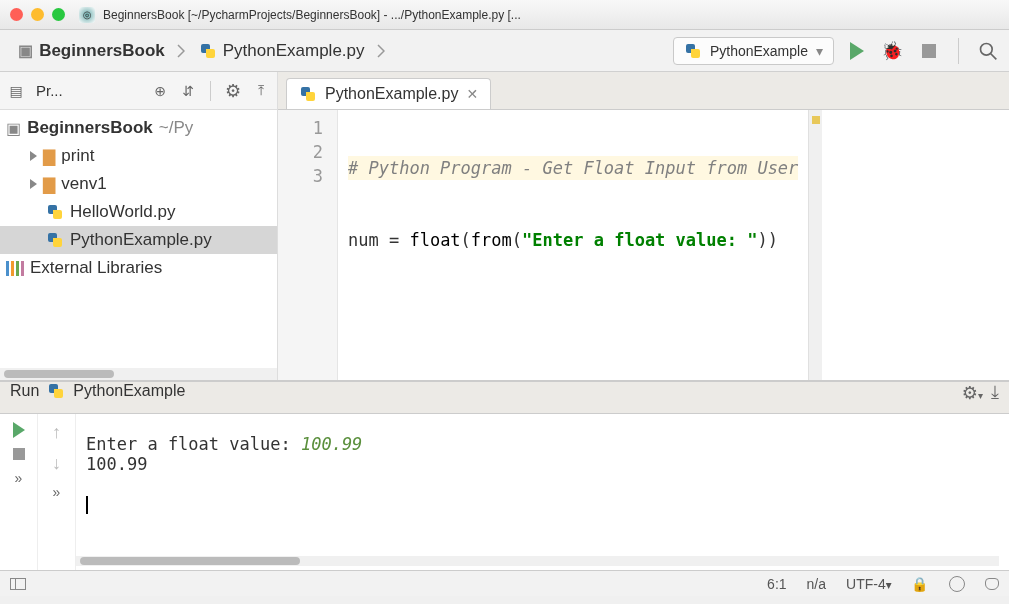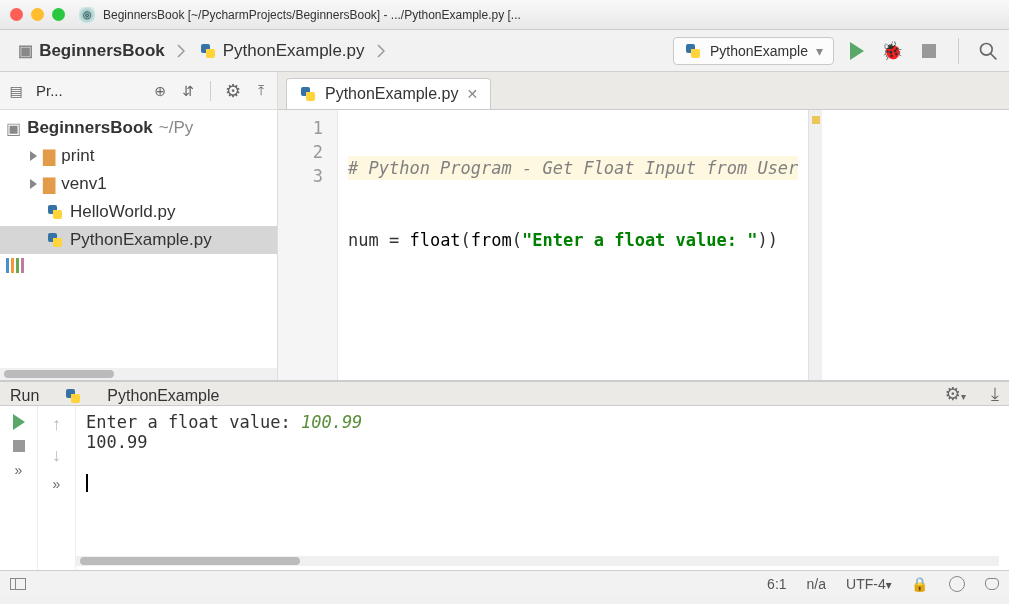--- a/index.html
+++ b/index.html
@@ -75,33 +75,33 @@
   .code div { height:32px; line-height:24px; }
   .c-comment { color:#808080; font-style:italic; }
   .c-str { color:#008000; font-weight:700; }
   .c-fn { color:#000; }
   .line1-bg { background:#fff8e1; display:inline-block; }
   .ed-scroll { width:14px; background:#f0f0f0; border-left:1px solid #e0e0e0; position:relative;}
   .ed-mark { position:absolute; right:2px; top:6px; width:8px; height:8px; background:#e8c85a;}
   
   
   .run-panel { border-top:2px solid #ccc; background:#fff; height:190px; display:flex; flex-direction:column; }
-  .run-header { height:24px; background:#eceae6; border-bottom:1px solid #ccc; display:flex; align-items:flex-end; padding:0 10px; gap:25px; font-size:16px;}
+  .run-header { height:32px; background:#eceae6; border-bottom:1px solid #ccc; display:flex; align-items:flex-start; padding:0 10px; gap:8px; font-size:16px;}
   .run-header .spacer { flex:1; }
   .gear-icon { color:#666; font-size:18px;}
   .dl-icon { color:#666; font-size:18px;}
   .run-body { flex:1; display:flex; }
   .run-controls { width:38px; display:flex; flex-direction:column; align-items:center; gap:10px; padding-top:8px; border-right:1px solid #eee;}
   .run-controls2 { width:38px; display:flex; flex-direction:column; align-items:center; gap:10px; padding-top:8px; border-right:1px solid #eee;}
   .play-g { width:0;height:0; border-left:12px solid #59a869; border-top:8px solid transparent; border-bottom:8px solid transparent;}
   .stop-g { width:12px; height:12px; background:#999; }
   .arrow-up { color:#bbb; font-size:18px; }
   .arrow-dn { color:#bbb; font-size:18px; }
   .dbl-chev { color:#666; font-size:14px; }
-  .console { flex:1; padding:6px 10px; font-family:"Menlo","Consolas",monospace; font-size:17px; position:relative; }
+  .console { flex:1; padding:20px 10px; font-family:"Menlo","Consolas",monospace; font-size:17px; position:relative; }
   .console .prompt-val { color:#5a8f3c; font-style:italic; }
   .console .cursor { display:inline-block; width:2px; height:18px; background:#000; vertical-align:middle;}
   .cons-scroll { position:absolute; left:0; right:10px; bottom:4px; height:10px; background:#f0f0f0;}
   .cons-thumb { width:220px; height:8px; background:#bbb; border-radius:4px; margin:1px 0 0 4px;}
   
   
   .status { height:26px; background:#f2f2f2; border-top:1px solid #ccc; display:flex; align-items:center; padding:0 10px; gap:20px; font-size:14px; color:#555; }
   .status .spacer { flex:1; }
   .st-icon { width:16px; height:12px; border:1px solid #888; position:relative;}
   .st-icon::after { content:""; position:absolute; left:4px; top:-1px; bottom:-1px; width:1px; background:#888;}
@@ -209,20 +209,21 @@
         <span class="py-icon"></span>
         <span>PythonExample.py</span>
       </div>
       <div class="tree-row">
         <span class="lib-icon">
             <span></span>
             <span></span>
             <span></span>
             <span></span>
           </span>
+        <span>External Libraries</span>
       </div>
     </div>
     <div class="sb-scroll">
         <div class="sb-scroll-thumb"></div>
       </div>
   </div>
 
   <div class="editor">
     <div class="ed-tabs">
       <div class="ed-tab">

